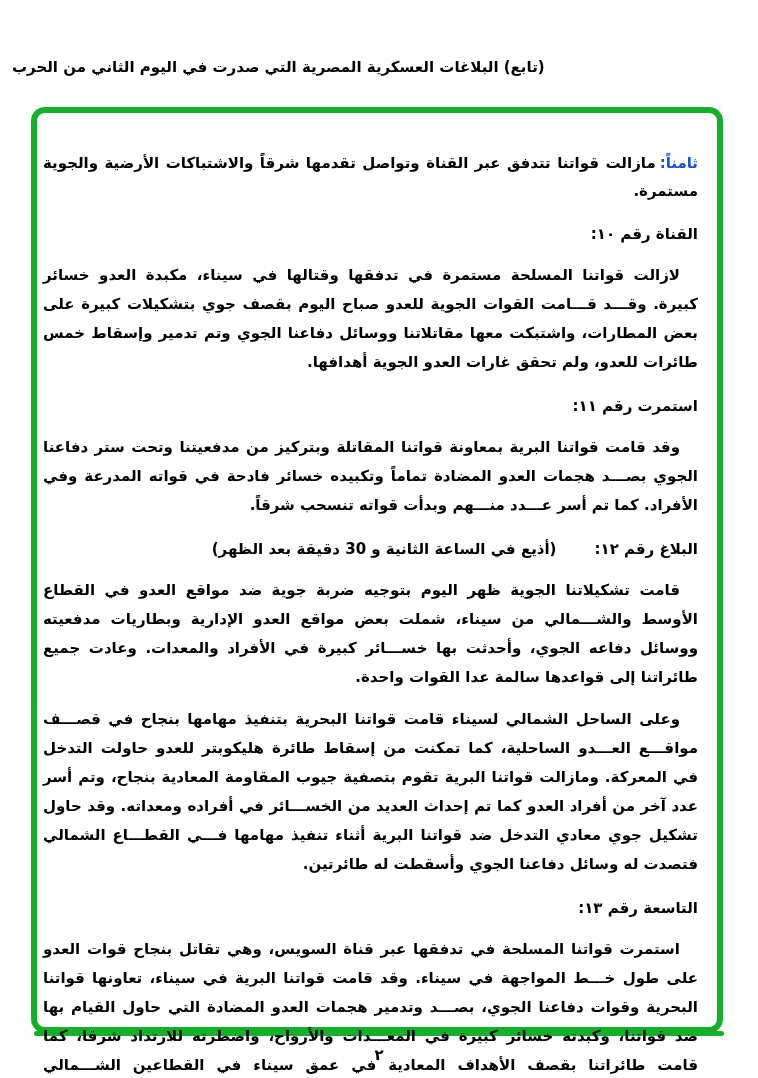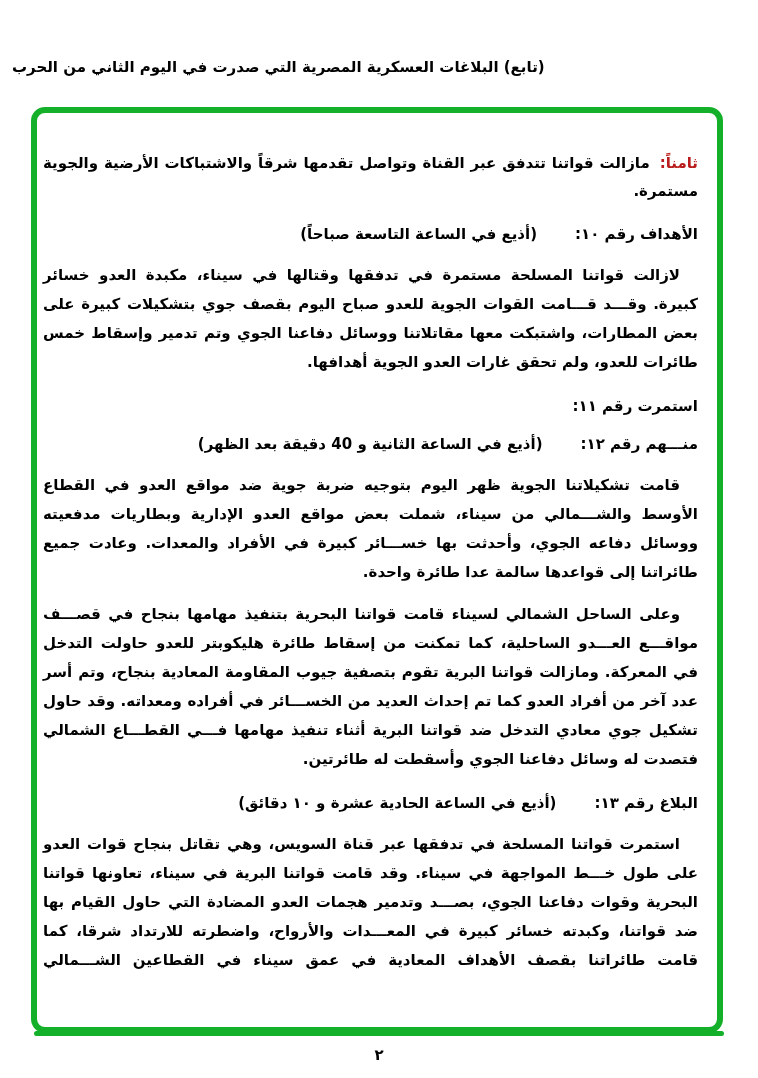--- a/index.html
+++ b/index.html
@@ -40,22 +40,22 @@
     padding: 36px 18px 0 6px; 
     direction: rtl;
   }
   .intro {
     font-size: 15px;
     line-height: 28px;
     text-align: justify;
     margin-bottom: 14px;
   }
   .intro-label {
-    color: #b91c1c;
-    margin-left: 10px;
+    color: #1d4ed8;
+    margin-left: 4px;
   }
   .b-head {
     display: flex;
     direction: rtl;
     gap: 38px;
     font-size: 15px;
     margin: 20px 0 18px 0;
     white-space: nowrap;
   }
   .para {
@@ -81,37 +81,36 @@
 <div class="frame"></div>
 <div class="frame-bottom-artifact"></div>
 
 <div class="content">
 
   <div class="intro">
     <span class="intro-label">ثامناً:</span><span>مازالت قواتنا تتدفق عبر القناة وتواصل تقدمها شرقاً والاشتباكات الأرضية والجوية مستمرة.</span>
   </div>
 
   <div class="b-head">
-    <span>الأهداف رقم ١٠:</span>
-    <span>(أذيع في الساعة التاسعة صباحاً)</span>
+    <span>القناة رقم ١٠:</span>
   </div>
   <p class="para">لازالت قواتنا المسلحة مستمرة في تدفقها وقتالها في سيناء، مكبدة العدو خسائر كبيرة. وقـــد قـــامت القوات الجوية للعدو صباح اليوم بقصف جوي بتشكيلات كبيرة على بعض المطارات، واشتبكت معها مقاتلاتنا ووسائل دفاعنا الجوي وتم تدمير وإسقاط خمس طائرات للعدو، ولم تحقق غارات العدو الجوية أهدافها.</p>
 
   <div class="b-head">
     <span>استمرت رقم ١١:</span>
   </div>
+  <p class="para">وقد قامت قواتنا البرية بمعاونة قواتنا المقاتلة وبتركيز من مدفعيتنا وتحت ستر دفاعنا الجوي بصـــد هجمات العدو المضادة تماماً وتكبيده خسائر فادحة في قواته المدرعة وفي الأفراد. كما تم أسر عـــدد منـــهم وبدأت قواته تنسحب شرقاً.</p>
 
   <div class="b-head">
-    <span>منـــهم رقم ١٢:</span>
-    <span>(أذيع في الساعة الثانية و 40 دقيقة بعد الظهر)</span>
+    <span>البلاغ رقم ١٢:</span>
+    <span>(أذيع في الساعة الثانية و 30 دقيقة بعد الظهر)</span>
   </div>
-  <p class="para">قامت تشكيلاتنا الجوية ظهر اليوم بتوجيه ضربة جوية ضد مواقع العدو في القطاع الأوسط والشـــمالي من سيناء، شملت بعض مواقع العدو الإدارية وبطاريات مدفعيته ووسائل دفاعه الجوي، وأحدثت بها خســـائر كبيرة في الأفراد والمعدات. وعادت جميع طائراتنا إلى قواعدها سالمة عدا طائرة واحدة.</p>
+  <p class="para">قامت تشكيلاتنا الجوية ظهر اليوم بتوجيه ضربة جوية ضد مواقع العدو في القطاع الأوسط والشـــمالي من سيناء، شملت بعض مواقع العدو الإدارية وبطاريات مدفعيته ووسائل دفاعه الجوي، وأحدثت بها خســـائر كبيرة في الأفراد والمعدات. وعادت جميع طائراتنا إلى قواعدها سالمة عدا القوات واحدة.</p>
   <p class="para">وعلى الساحل الشمالي لسيناء قامت قواتنا البحرية بتنفيذ مهامها بنجاح في قصـــف مواقـــع العـــدو الساحلية، كما تمكنت من إسقاط طائرة هليكوبتر للعدو حاولت التدخل في المعركة. ومازالت قواتنا البرية تقوم بتصفية جيوب المقاومة المعادية بنجاح، وتم أسر عدد آخر من أفراد العدو كما تم إحداث العديد من الخســـائر في أفراده ومعداته. وقد حاول تشكيل جوي معادي التدخل ضد قواتنا البرية أثناء تنفيذ مهامها فـــي القطـــاع الشمالي فتصدت له وسائل دفاعنا الجوي وأسقطت له طائرتين.</p>
 
   <div class="b-head">
-    <span>البلاغ رقم ١٣:</span>
-    <span>(أذيع في الساعة الحادية عشرة و ١٠ دقائق)</span>
+    <span>التاسعة رقم ١٣:</span>
   </div>
   <p class="para continues">استمرت قواتنا المسلحة في تدفقها عبر قناة السويس، وهي تقاتل بنجاح قوات العدو على طول خـــط المواجهة في سيناء. وقد قامت قواتنا البرية في سيناء، تعاونها قواتنا البحرية وقوات دفاعنا الجوي، بصـــد وتدمير هجمات العدو المضادة التي حاول القيام بها ضد قواتنا، وكبدته خسائر كبيرة في المعـــدات والأرواح، واضطرته للارتداد شرقا، كما قامت طائراتنا بقصف الأهداف المعادية في عمق سيناء في القطاعين الشـــمالي</p>
 
 </div>
 
 <div class="page-num">٢</div>
 
 </body></html>

